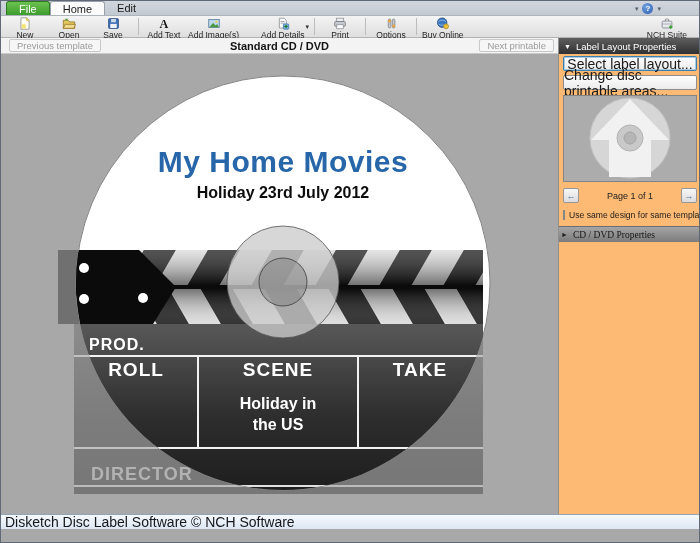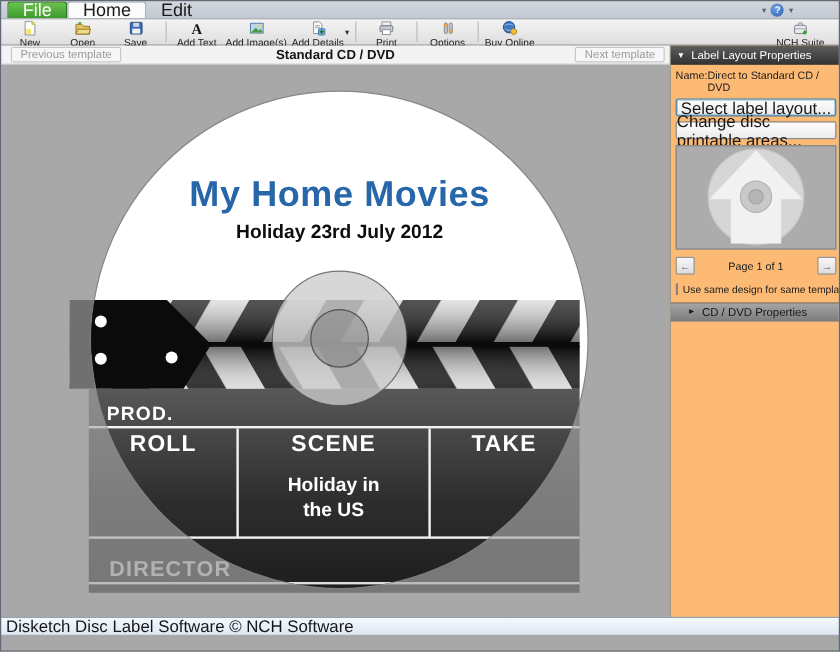--- a/index.html
+++ b/index.html
@@ -10,36 +10,36 @@
   
   .titlebar { height:15px; background:linear-gradient(#eceff3,#d2d7de); display:flex; align-items:center; padding:0 4px; position:relative; }
   .titlebar .title { margin-left:4px; font-size:10px; color:#1f1f1f; }
   .winbtns { position:absolute; top:1px; right:4px; display:flex; gap:1px; }
   .winbtn { width:22px; height:13px; border:1px solid #77828f; border-radius:0 0 3px 3px; background:linear-gradient(#e6ebf1,#b9c3cf); display:flex; align-items:center; justify-content:center; font-size:8px; line-height:8px; color:#2c3946; }
   .winbtn.close { width:30px; background:linear-gradient(#e28a7c,#b5483a); color:#fff; border-color:#7e2d22; }
   .restore-box { width:7px; height:6px; border:1px solid #2c3946; background:#eef2f6; }
 
   
   .tabstrip { height:15px; background:linear-gradient(#d2d7de,#c3c9d1); display:flex; align-items:flex-end; padding-left:5px; position:relative; border-bottom:1px solid #aeb4bc; }
-  .tab { height:14px; padding:1px 12px; font-size:15px; display:flex; align-items:center; border-radius:3px 3px 0 0; }
+  .tab { height:14px; padding:1px 12px; font-size:11px; display:flex; align-items:center; border-radius:3px 3px 0 0; }
   .tab.file { background:linear-gradient(#6cc24f,#3d9c2d); color:#fff; border:1px solid #2e7a22; border-bottom:none; }
   .tab.active { background:#fbfbfb; border:1px solid #98a1ac; border-bottom:none; color:#1a1a1a; }
   .tab.plain { color:#1a1a1a; }
   .helpcluster { position:absolute; right:38px; top:2px; display:flex; align-items:center; gap:4px; }
   .tinycaret { font-size:7px; color:#55606c; }
   .helpicon { width:11px; height:11px; border-radius:50%; background:radial-gradient(circle at 35% 30%, #6f9fe0, #2f5fae); color:#fff; font-size:8px; font-weight:bold; display:flex; align-items:center; justify-content:center; }
 
   
   .toolbar { height:22px; background:linear-gradient(#f4f4f4,#dedede); border-bottom:1px solid #b2b2b2; display:flex; align-items:stretch; padding:0 2px; }
   .tbtn { display:flex; flex-direction:column; align-items:center; justify-content:space-between; padding:1px 2px 1px; min-width:44px; }
   .tbtn .ticon { height:13px; display:flex; align-items:center; }
   .tbtn .tlabel { font-size:8.5px; color:#1f1f1f; white-space:nowrap; }
   .tsep { width:1px; background:#bcbcbc; margin:2px 3px; }
   .tspacer { flex:1; }
-  .withcaret { flex-direction:row; align-items:center; gap:1px; }
+  .withcaret { flex-direction:row; align-items:center; gap:1px;margin-left:18px; }
   .caret { font-size:7px; color:#333; margin-top:1px; }
 
   
   .mainrow { display:flex; height:476px; }
   .leftcol { width:557px; display:flex; flex-direction:column; }
   .templatebar { height:16px; background:#f3f3f3; border-bottom:1px solid #c9c9c9; position:relative; display:flex; align-items:center; justify-content:center; }
   .tplbtn { position:absolute; top:1px; height:13px; font-size:9.5px; color:#9b9b9b; background:#f6f6f6; border:1px solid #c8c8c8; border-radius:2px; padding:0 7px; display:flex; align-items:center; }
   .tplbtn.prev { left:8px; }
   .tplbtn.next { right:4px; }
   .tpltitle { font-size:11px; font-weight:bold; color:#141414; }
@@ -52,21 +52,21 @@
   .namerow { display:flex; justify-content:space-between; padding:4px 4px 2px; font-size:9px; color:#1c1c1c; }
   .pbtn { margin:2px 4px; height:15px; font-size:14px; color:#1a1a1a; background:linear-gradient(#fefefe,#ebebeb); border:1px solid #8e8e8e; border-radius:2px; display:flex; align-items:center; justify-content:center; }
   .pbtn.focused { border:1px solid #3c7fb1; box-shadow:0 0 0 1px #a8cbe2 inset; }
   .preview { margin:3px 4px; height:87px; background:#acacac; border:1px solid #848484; }
   .pagenav { display:flex; align-items:center; justify-content:space-between; padding:3px 4px; }
   .navbtn { width:16px; height:15px; border:1px solid #979797; border-radius:2px; background:linear-gradient(#f7f7f7,#dcdcdc); color:#4d6d9b; font-size:9px; display:flex; align-items:center; justify-content:center; }
   .pagelabel { font-size:9px; color:#1c1c1c; }
   .checkrow { display:flex; align-items:center; gap:4px; padding:4px 4px 6px; }
   .checkbox { width:10px; height:10px; background:#fff; border:1px solid #858585; }
   .checklabel { font-size:8.6px; color:#1c1c1c; white-space:nowrap; }
-  .phead2 { height:16px; background:linear-gradient(#a5a5a5,#7b7b7b); border-top:1px solid #6d6d6d; color:#161616; display:flex; align-items:center; padding:0 14px; gap:5px; font-size:9.5px; }
+  .phead2 { height:16px; background:linear-gradient(#a5a5a5,#7b7b7b); border-top:1px solid #6d6d6d; color:#161616; display:flex; align-items:center; padding:0 2px; gap:5px; font-size:9.5px;font-family:Liberation Serif, serif; }
   .phead2 .tri { font-size:7px; color:#1d1d1d; }
   .pfill { flex:1; }
 
   
   .statusbar { height:15px; background:linear-gradient(#f5f9fd,#dde7f3); border-top:1px solid #93a2b6; display:flex; align-items:center; padding:0 4px; font-size:14px; color:#15171a; }
 </style>
 </head>
 <body>
 
 <div class="app">
@@ -203,21 +203,21 @@
       <span class="tlabel">NCH Suite</span>
     </div>
   </div>
 
   <div class="mainrow">
     <div class="leftcol">
 
       <div class="templatebar">
         <div class="tplbtn prev">Previous template</div>
         <div class="tpltitle">Standard CD / DVD</div>
-        <div class="tplbtn next">Next template</div>
+        <div class="tplbtn next">Next printable</div>
       </div>
 
       <div class="canvas">
         <svg width="557" height="460" viewBox="0 0 557 460" xmlns="http://www.w3.org/2000/svg" xmlns:xlink="http://www.w3.org/1999/xlink">
           <defs>
             <pattern id="stripeT" width="64" height="36" patternUnits="userSpaceOnUse" patternTransform="skewX(-30)">
               <rect width="32" height="36" fill="#101010"></rect>
                 <rect x="32" width="32" height="36" fill="#dadada"></rect>
             </pattern>
             <pattern id="stripeB" width="64" height="36" patternUnits="userSpaceOnUse" patternTransform="skewX(30)">
@@ -278,24 +278,20 @@
           <text x="282" y="144" font-family="Liberation Sans, sans-serif" font-weight="bold" font-size="16" text-anchor="middle" fill="#0d0d0d">Holiday 23rd July 2012</text>
         </svg>
       </div>
     </div>
 
     <div class="panel">
       <div class="phead">
         <span class="tri">▼</span>
         <span>Label Layout Properties</span>
       </div>
-      <div class="namerow">
-        <span>Name:</span>
-        <span>Direct to Standard CD / DVD</span>
-      </div>
       <div class="pbtn focused">Select label layout...</div>
       <div class="pbtn">Change disc printable areas...</div>
       <div class="preview">
         <svg width="132" height="85" viewBox="0 0 132 85">
           <circle cx="66" cy="42" r="40" fill="#d6d6d6" stroke="#c4c4c4"></circle>
           <polygon points="66,3 105,44 87,44 87,81 45,81 45,44 27,44" fill="#f1f1f1"></polygon>
           <circle cx="66" cy="42" r="13" fill="#c9c9c9" stroke="#b2b2b2"></circle>
           <circle cx="66" cy="42" r="6" fill="#b5b5b5" stroke="#a5a5a5"></circle>
         </svg>
       </div>

